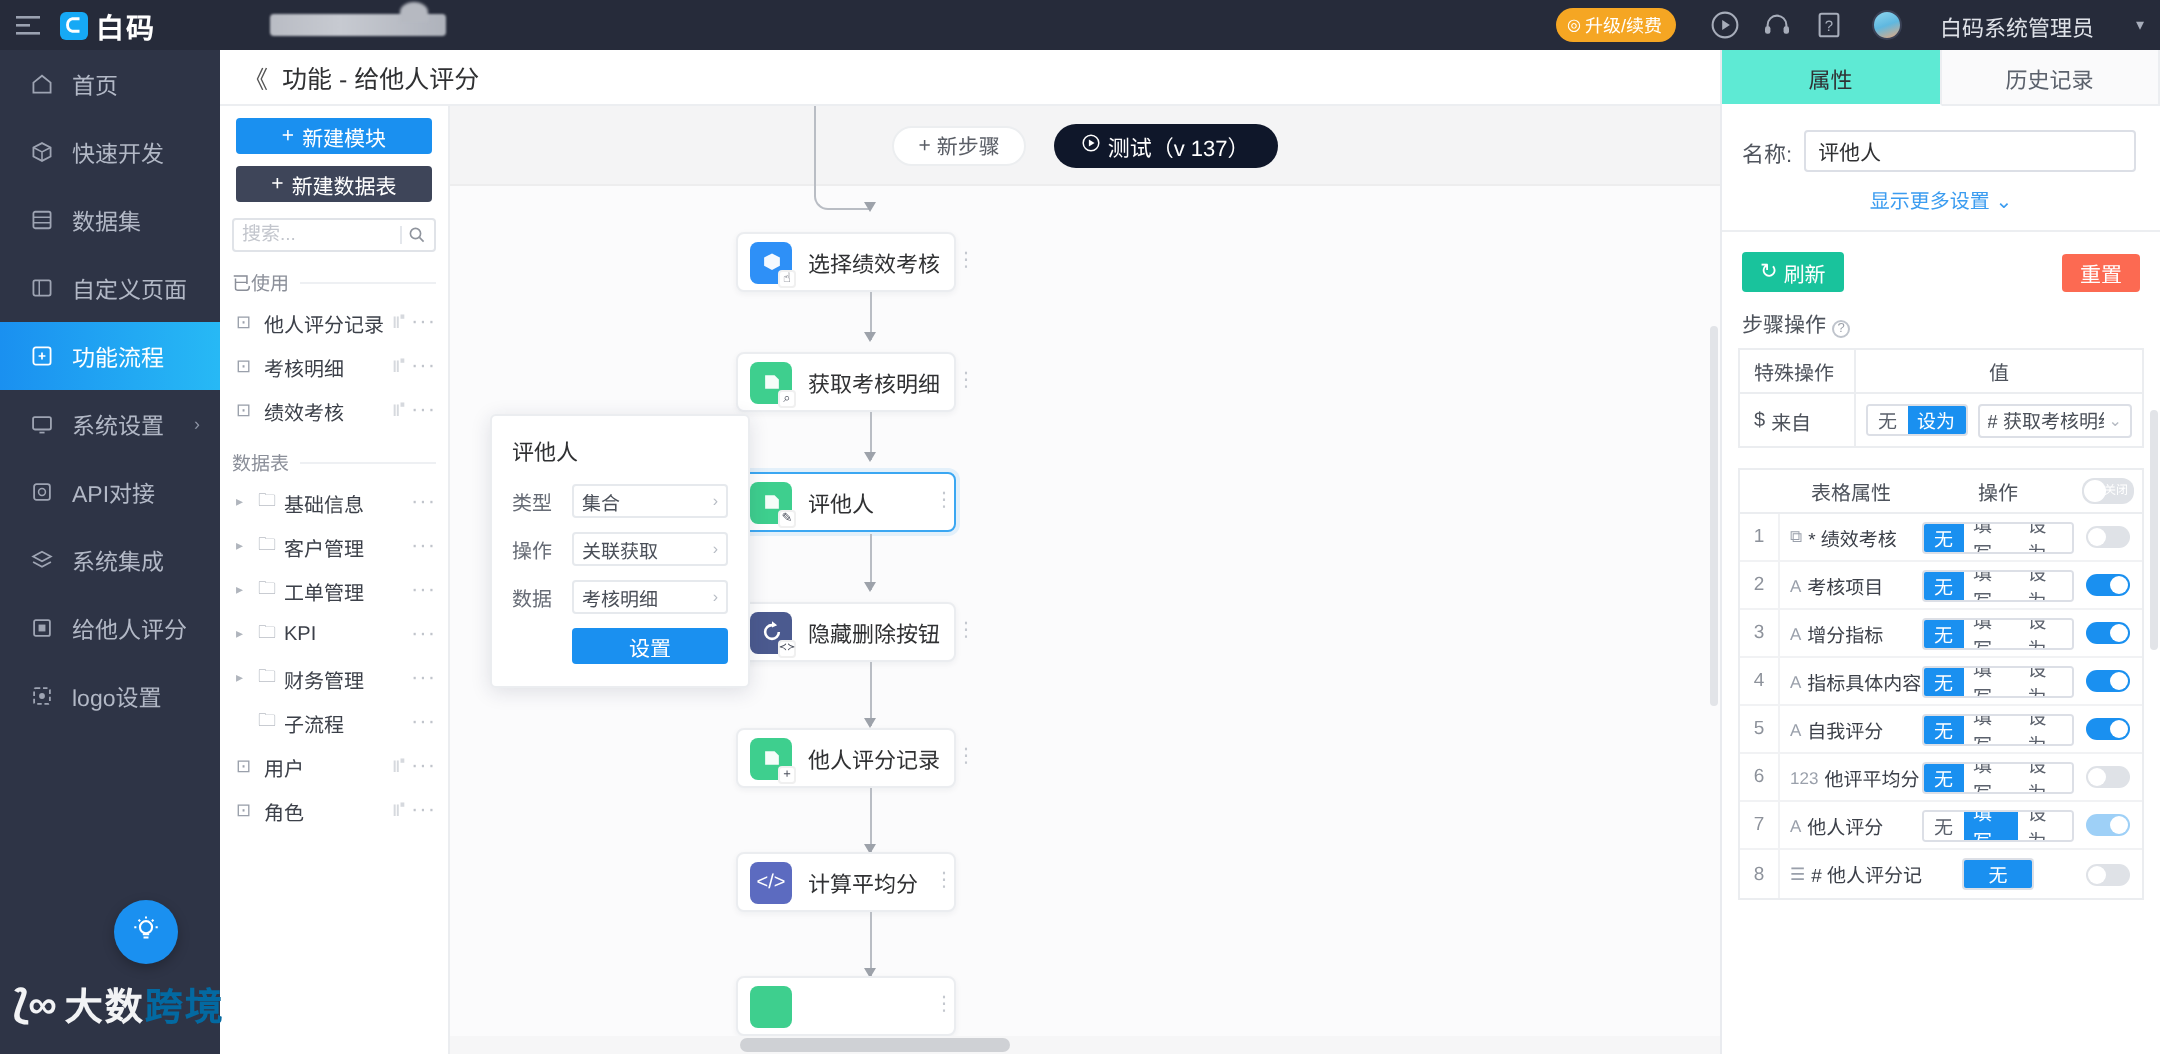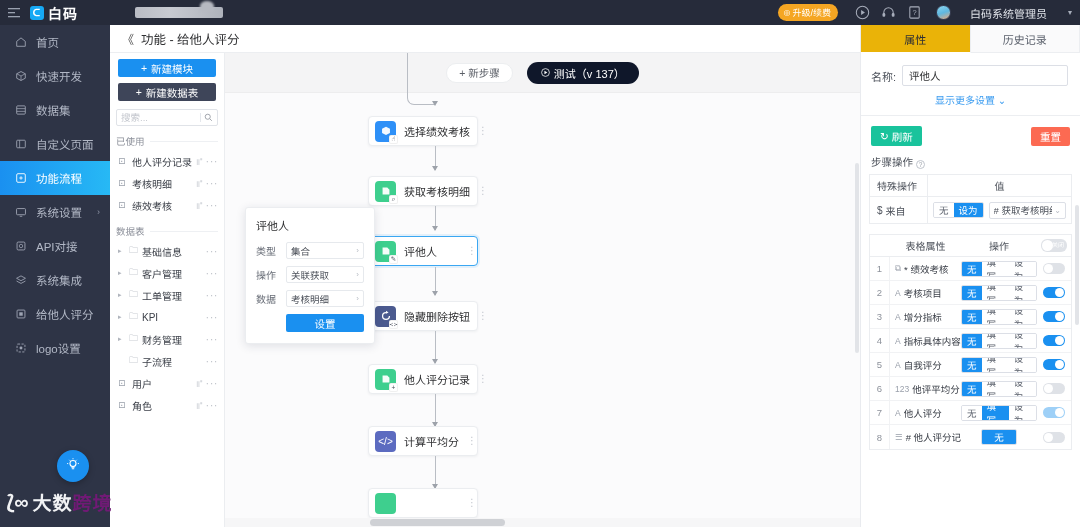--- a/index.html
+++ b/index.html
@@ -117,21 +117,21 @@
     box-shadow: 0 2px 6px rgba(0,0,0,.25);
     z-index: 31;
   }
   .watermark {
     position: absolute; left: 6px; top: 488px;
     display: flex; align-items: center; gap: 5px;
     z-index: 32; pointer-events: none;
   }
   .wm-mark { font-size: 20px; color: #f2f3f5; font-weight: bold; letter-spacing: -1px;}
   .wm-text { font-size: 19px; color: #f2f3f5; font-weight: bold; letter-spacing: 1px;}
-  .wm-text .dark { color: #701a75; text-align: center; }
+  .wm-text .dark { color: #0369a1; text-align: center; }
 
   
   .crumbbar {
     position: absolute; top: 25px; left: 110px;
     width: 750px; height: 28px;
     background: #fff; border-bottom: 1px solid #eceef1;
     display: flex; align-items: center; gap: 8px;
     padding-left: 12px;
     z-index: 20;
   }
@@ -323,21 +323,21 @@
   .rp-tabs {
     height: 28px; border-bottom: 1px solid #eceef1;
     display: flex; align-items: stretch; background: #fafafb;
   }
   .rp-tab {
     flex: 1; display: flex; align-items: center; justify-content: center;
     font-size: 11px; color: #5b616c; cursor: pointer;
     border-right: 1px solid #eceef1;
   }
   .rp-tab.active {
-    background: #eab308; color: #303133;
+    background: #5eead4; color: #303133;
     border-bottom: 1px solid #fff; margin-bottom: -1px;
   }
   .rp-name-row {
     display: flex; align-items: center; gap: 6px;
     padding: 12px 12px 0 10px;
   }
   .rp-name-label { font-size: 11px; color: #50555e; white-space: nowrap;}
   .rp-name-input {
     flex: 1; height: 21px; border: 1px solid #dcdfe6; border-radius: 2px;
     padding: 0 6px; font-size: 10.5px; color: #303133;

